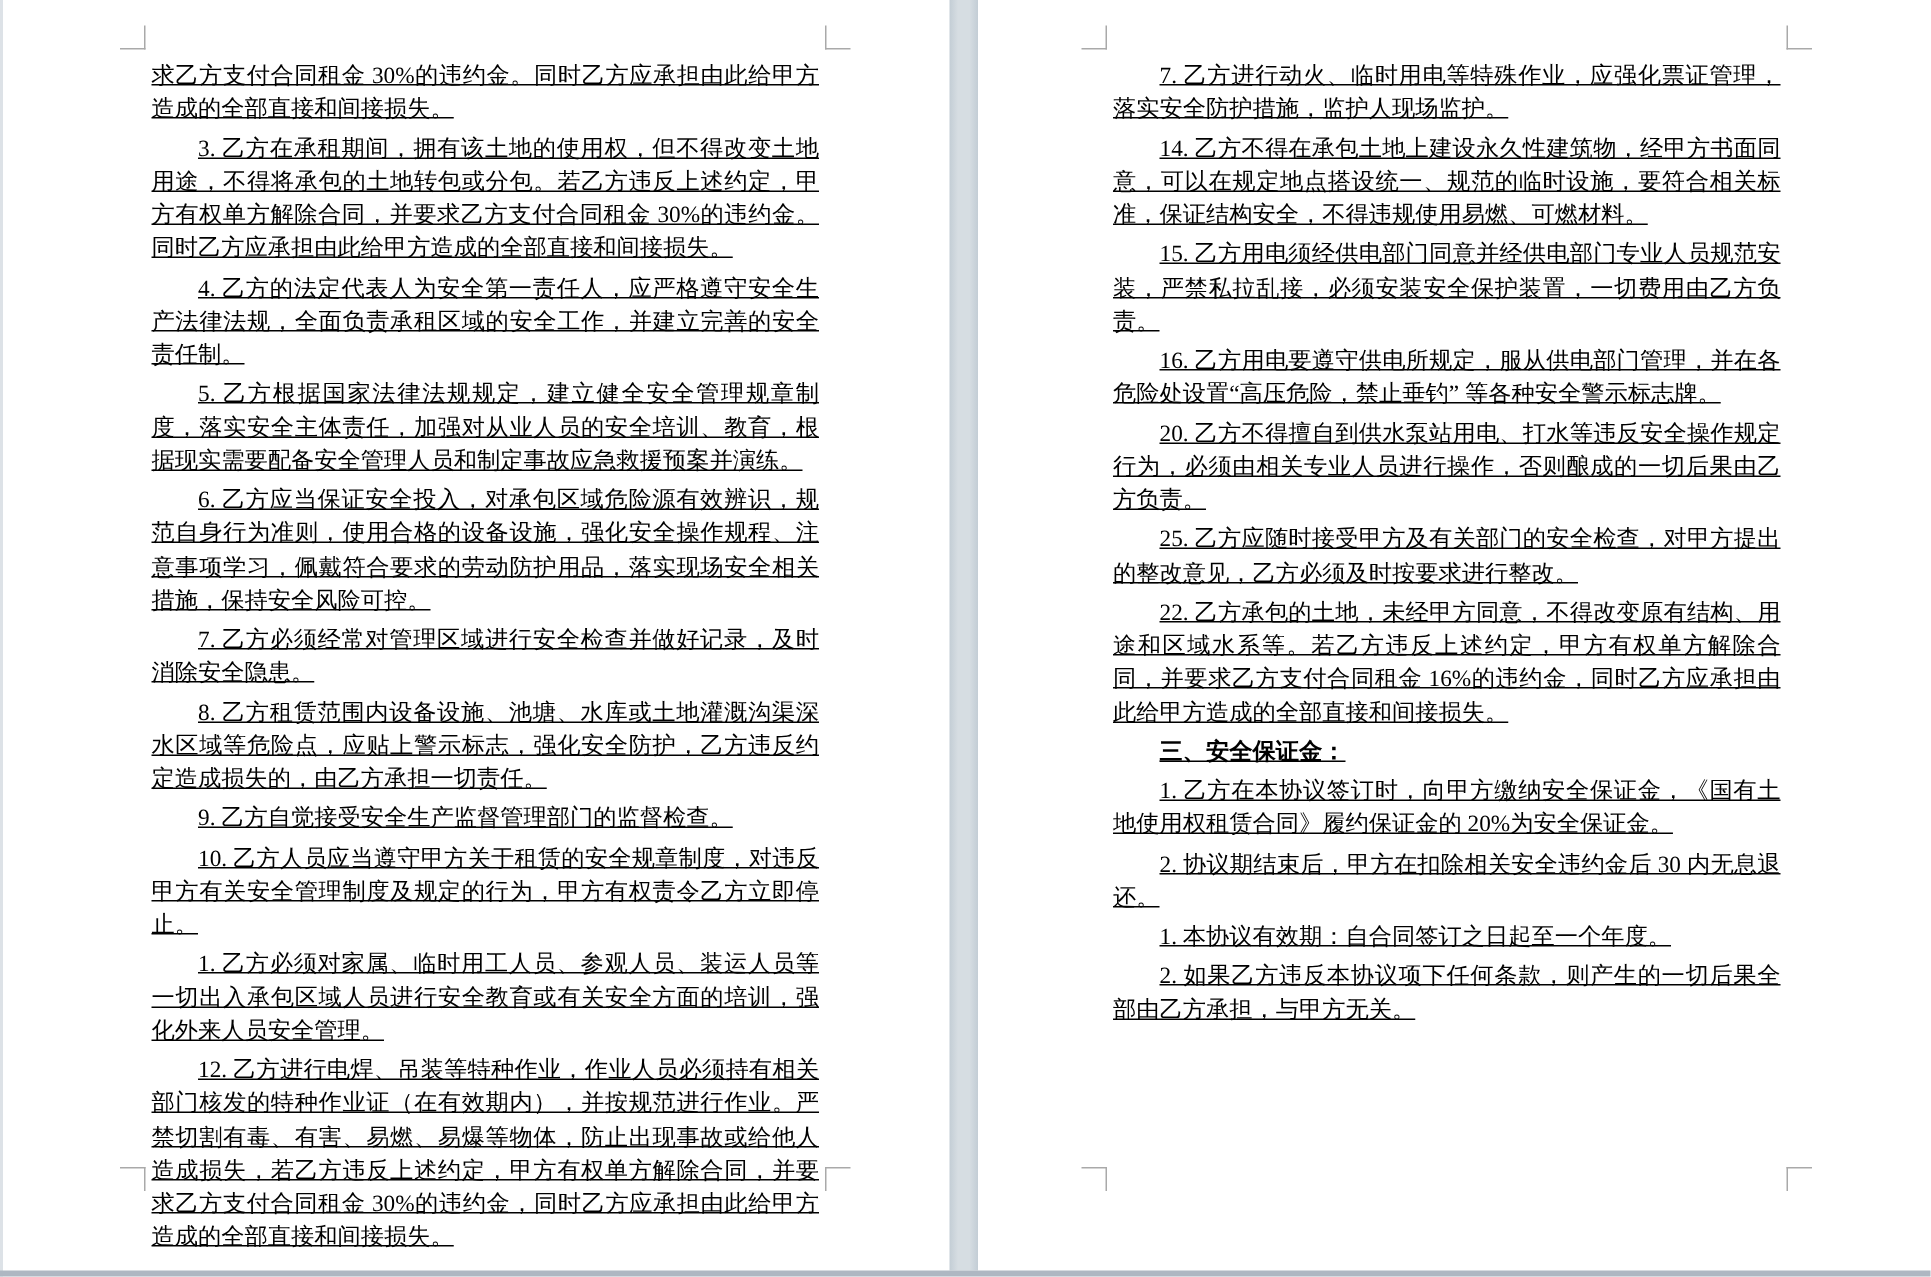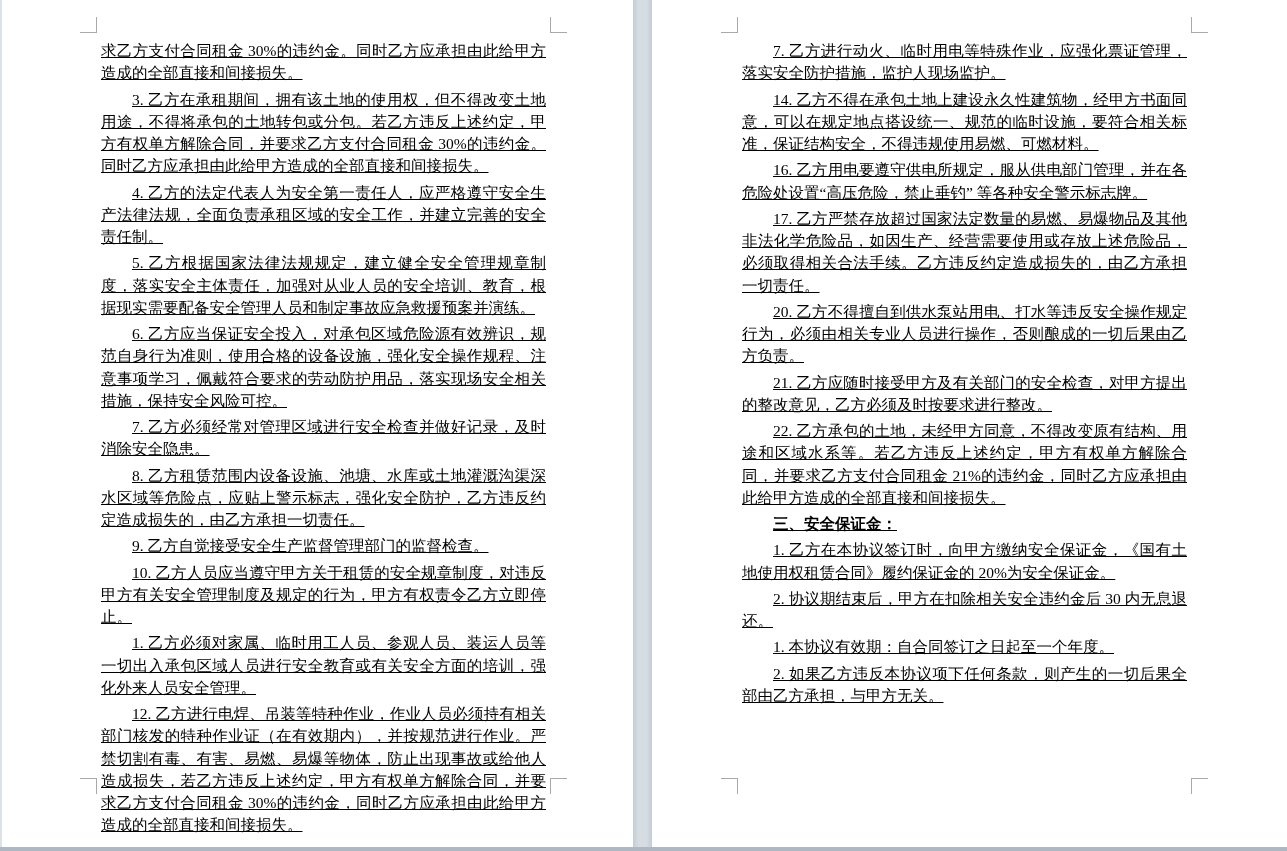--- a/index.html
+++ b/index.html
@@ -103,25 +103,25 @@
   <div class="page-gutter"></div>
 
   <div class="page right">
     <div class="mark tl"></div>
     <div class="mark tr"></div>
     <div class="mark bl"></div>
     <div class="mark br"></div>
     <div class="text-area">
         <p class="para indent">7. 乙方进行动火、临时用电等特殊作业，应强化票证管理，落实安全防护措施，监护人现场监护。</p>
         <p class="para indent">14. 乙方不得在承包土地上建设永久性建筑物，经甲方书面同意，可以在规定地点搭设统一、规范的临时设施，要符合相关标准，保证结构安全，不得违规使用易燃、可燃材料。</p>
+        <p class="para indent">15. 乙方用电须经供电部门同意并经供电部门专业人员规范安装，严禁私拉乱接，必须安装安全保护装置，一切费用由乙方负责。</p>
         <p class="para indent">16. 乙方用电要遵守供电所规定，服从供电部门管理，并在各危险处设置“高压危险，禁止垂钓” 等各种安全警示标志牌。</p>
-        <p class="para indent">17. 乙方严禁存放超过国家法定数量的易燃、易爆物品及其他非法化学危险品，如因生产、经营需要使用或存放上述危险品，必须取得相关合法手续。乙方违反约定造成损失的，由乙方承担一切责任。</p>
         <p class="para indent">20. 乙方不得擅自到供水泵站用电、打水等违反安全操作规定行为，必须由相关专业人员进行操作，否则酿成的一切后果由乙方负责。</p>
-        <p class="para indent">21. 乙方应随时接受甲方及有关部门的安全检查，对甲方提出的整改意见，乙方必须及时按要求进行整改。</p>
-        <p class="para indent">22. 乙方承包的土地，未经甲方同意，不得改变原有结构、用途和区域水系等。若乙方违反上述约定，甲方有权单方解除合同，并要求乙方支付合同租金 21%的违约金，同时乙方应承担由此给甲方造成的全部直接和间接损失。</p>
+        <p class="para indent">25. 乙方应随时接受甲方及有关部门的安全检查，对甲方提出的整改意见，乙方必须及时按要求进行整改。</p>
+        <p class="para indent">22. 乙方承包的土地，未经甲方同意，不得改变原有结构、用途和区域水系等。若乙方违反上述约定，甲方有权单方解除合同，并要求乙方支付合同租金 16%的违约金，同时乙方应承担由此给甲方造成的全部直接和间接损失。</p>
         <p class="para indent bold">三、安全保证金：</p>
         <p class="para indent">1. 乙方在本协议签订时，向甲方缴纳安全保证金，《国有土地使用权租赁合同》履约保证金的 20%为安全保证金。</p>
         <p class="para indent">2. 协议期结束后，甲方在扣除相关安全违约金后 30 内无息退还。</p>
         <p class="para indent">1. 本协议有效期：自合同签订之日起至一个年度。</p>
         <p class="para indent">2. 如果乙方违反本协议项下任何条款，则产生的一切后果全部由乙方承担，与甲方无关。</p>
       </div>
   </div>
 
   <div class="bottom-gap"></div>
 

